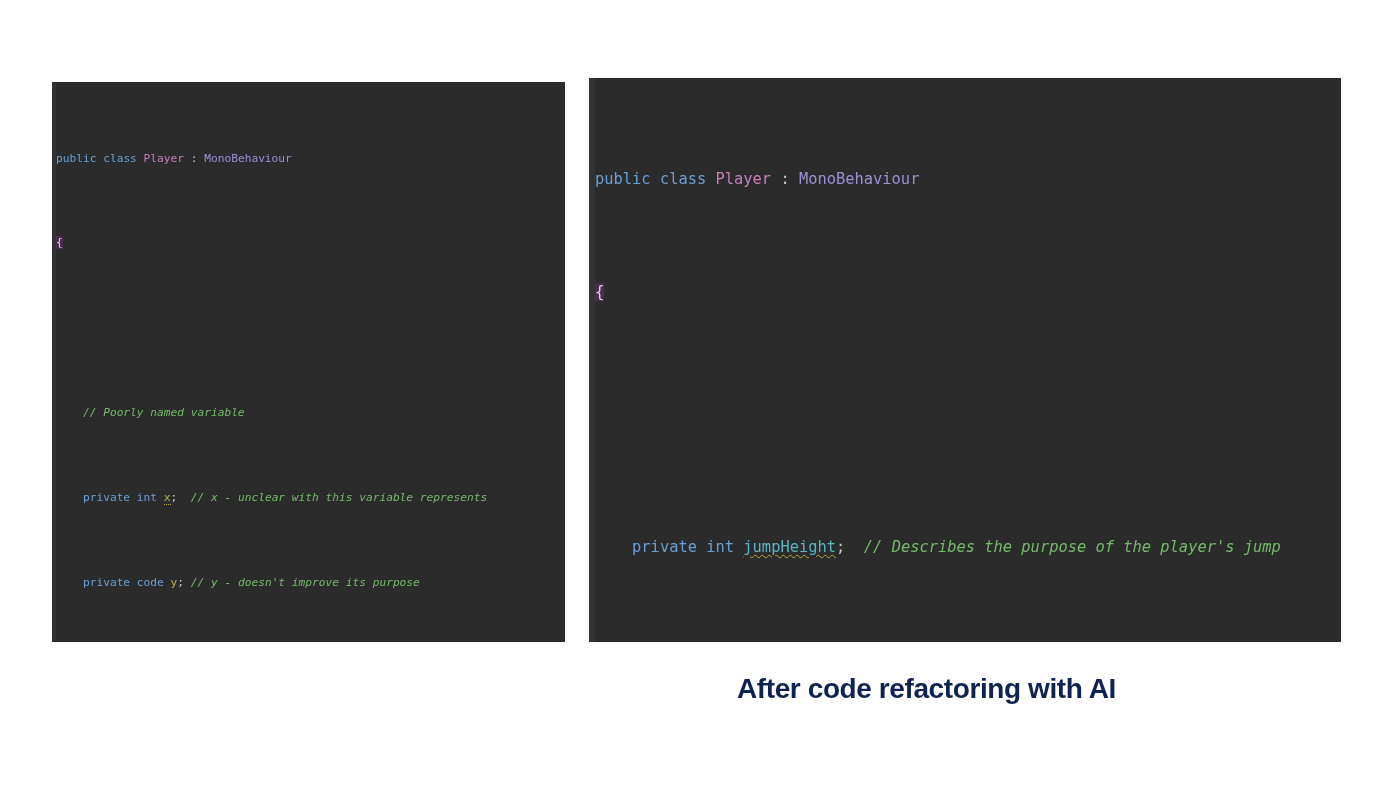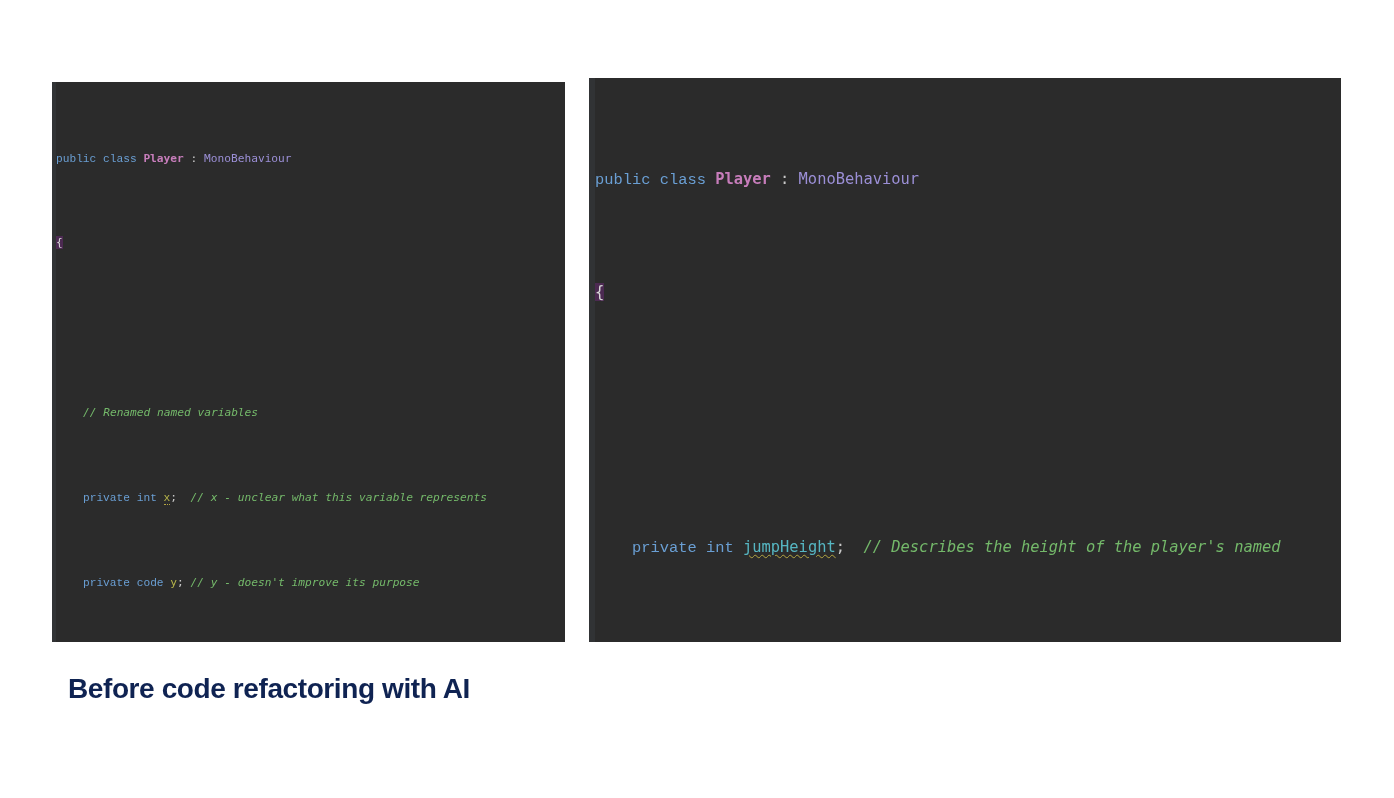--- a/index.html
+++ b/index.html
@@ -73,22 +73,22 @@
     line-height: 28.3px;
     padding: 2px 0 0 6px;
   }
 
   .line {
     position: relative;
     height: 1em;
   }
   .panel.left .line { height: 21.2px; }
   .panel.right .line { height: 28.3px; }
-  .kwb      { color: #6a9fd4; font-family: Liberation Mono, monospace; }
-  .cls      { color: #c77dbb; font-weight: bold; text-align: right; }  
+  .kwb      { color: #6a9fd4; }
+  .cls      { color: #c77dbb; font-weight: normal; text-align: right; }  
   .clsplain { color: #9b8fd6; }   
   .cmt      { color: #74b96a; font-style: italic; }
   .var      { color: #b5b34a; }   
   .varc     { color: #56b6c2; text-align: center; }
   .punct    { color: #c9c9c9; }   
 
   
   .bracehl {
     background: #4c2a52;
     color: #d8d8d8;
@@ -126,23 +126,23 @@
   <div class="panel left">
     <div class="gutter"></div>
     <div class="code">
 
       <div class="line"><span class="kwb">public</span> <span class="kwb">class</span> <span class="cls">Player</span><span class="punct"> : </span><span class="clsplain">MonoBehaviour</span></div>
 
       <div class="line"><span class="bracehl">{</span></div>
 
       <div class="line">&nbsp;</div>
 
-      <div class="line">    <span class="cmt">// Renamed named variables</span></div>
-
-      <div class="line">    <span class="kwb">private</span> <span class="kwb">int</span> <span class="var dotted">x</span><span class="punct">;</span>  <span class="cmt">// x - unclear what this variable represents</span></div>
+      <div class="line">    <span class="cmt">// Poorly named variable</span></div>
+
+      <div class="line">    <span class="kwb">private</span> <span class="kwb">int</span> <span class="var dotted">x</span><span class="punct">;</span>  <span class="cmt">// x - unclear with this variable represents</span></div>
 
       <div class="line">    <span class="kwb">private</span> <span class="kwb">code</span> <span class="var">y</span><span class="punct">;</span> <span class="cmt">// y - doesn't improve its purpose</span></div>
 
       
 
       
 
       
 
       
@@ -188,21 +188,21 @@
     <div class="gutter"></div>
     <div class="code">
 
       <div class="line"><span class="kwb">public</span> <span class="kwb">class</span> <span class="cls">Player</span><span class="punct"> : </span><span class="clsplain">MonoBehaviour</span></div>
 
       <div class="line"><span class="bracehl">{</span></div>
 
       <div class="line">&nbsp;</div>
 
 
-      <div class="line">    <span class="kwb">private</span> <span class="kwb">int</span> <span class="varc squig">jumpHeight</span><span class="punct">;</span>  <span class="cmt">// Describes the height of the player's named</span></div>
+      <div class="line">    <span class="kwb">private</span> <span class="kwb">int</span> <span class="varc squig">jumpHeight</span><span class="punct">;</span>  <span class="cmt">// Describes the purpose of the player's jump</span></div>
 
       
 
       
 
       
 
       
 
       
@@ -225,15 +225,15 @@
 
       
 
       
 
       
 
     </div>
   </div>
 
-  <div class="caption left">Before code refactoring with AI</div>
+  <div class="caption right">After code refactoring with AI</div>
 
 </div>
 
 </body></html>

